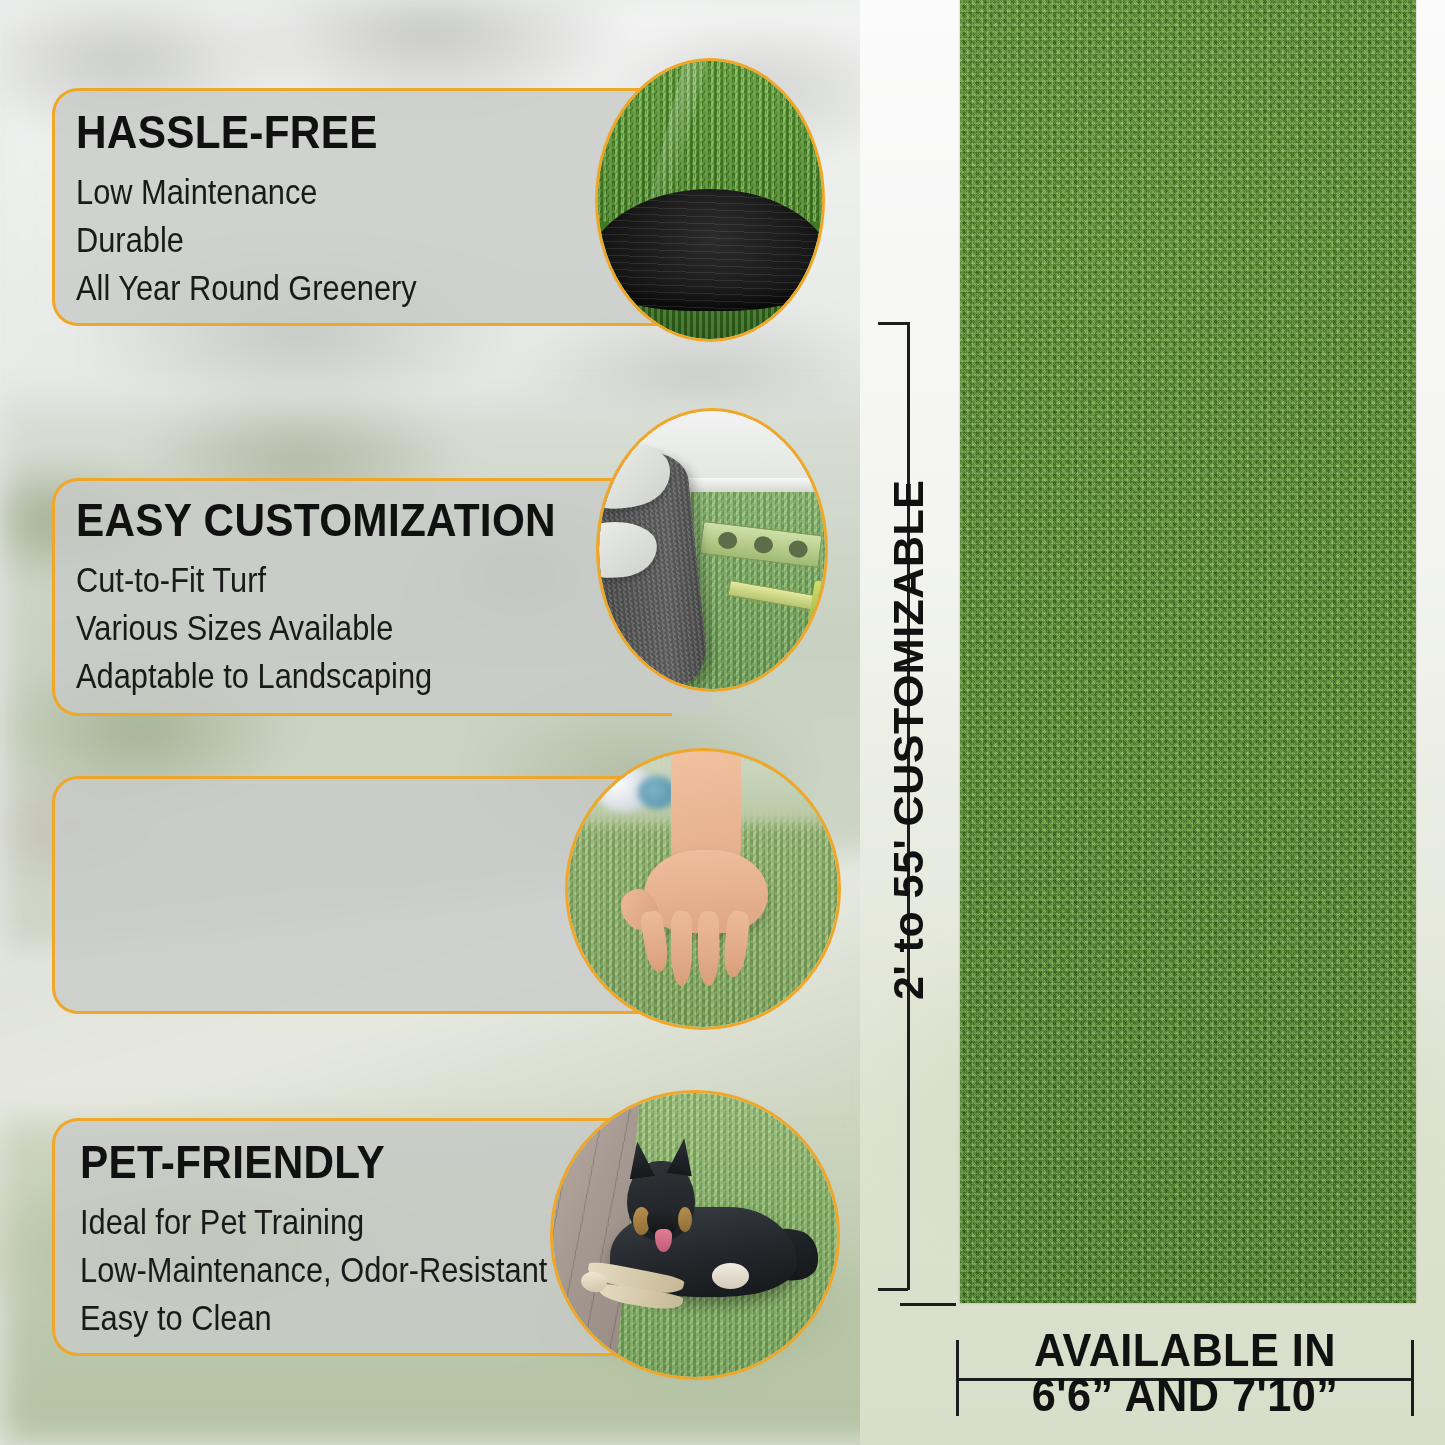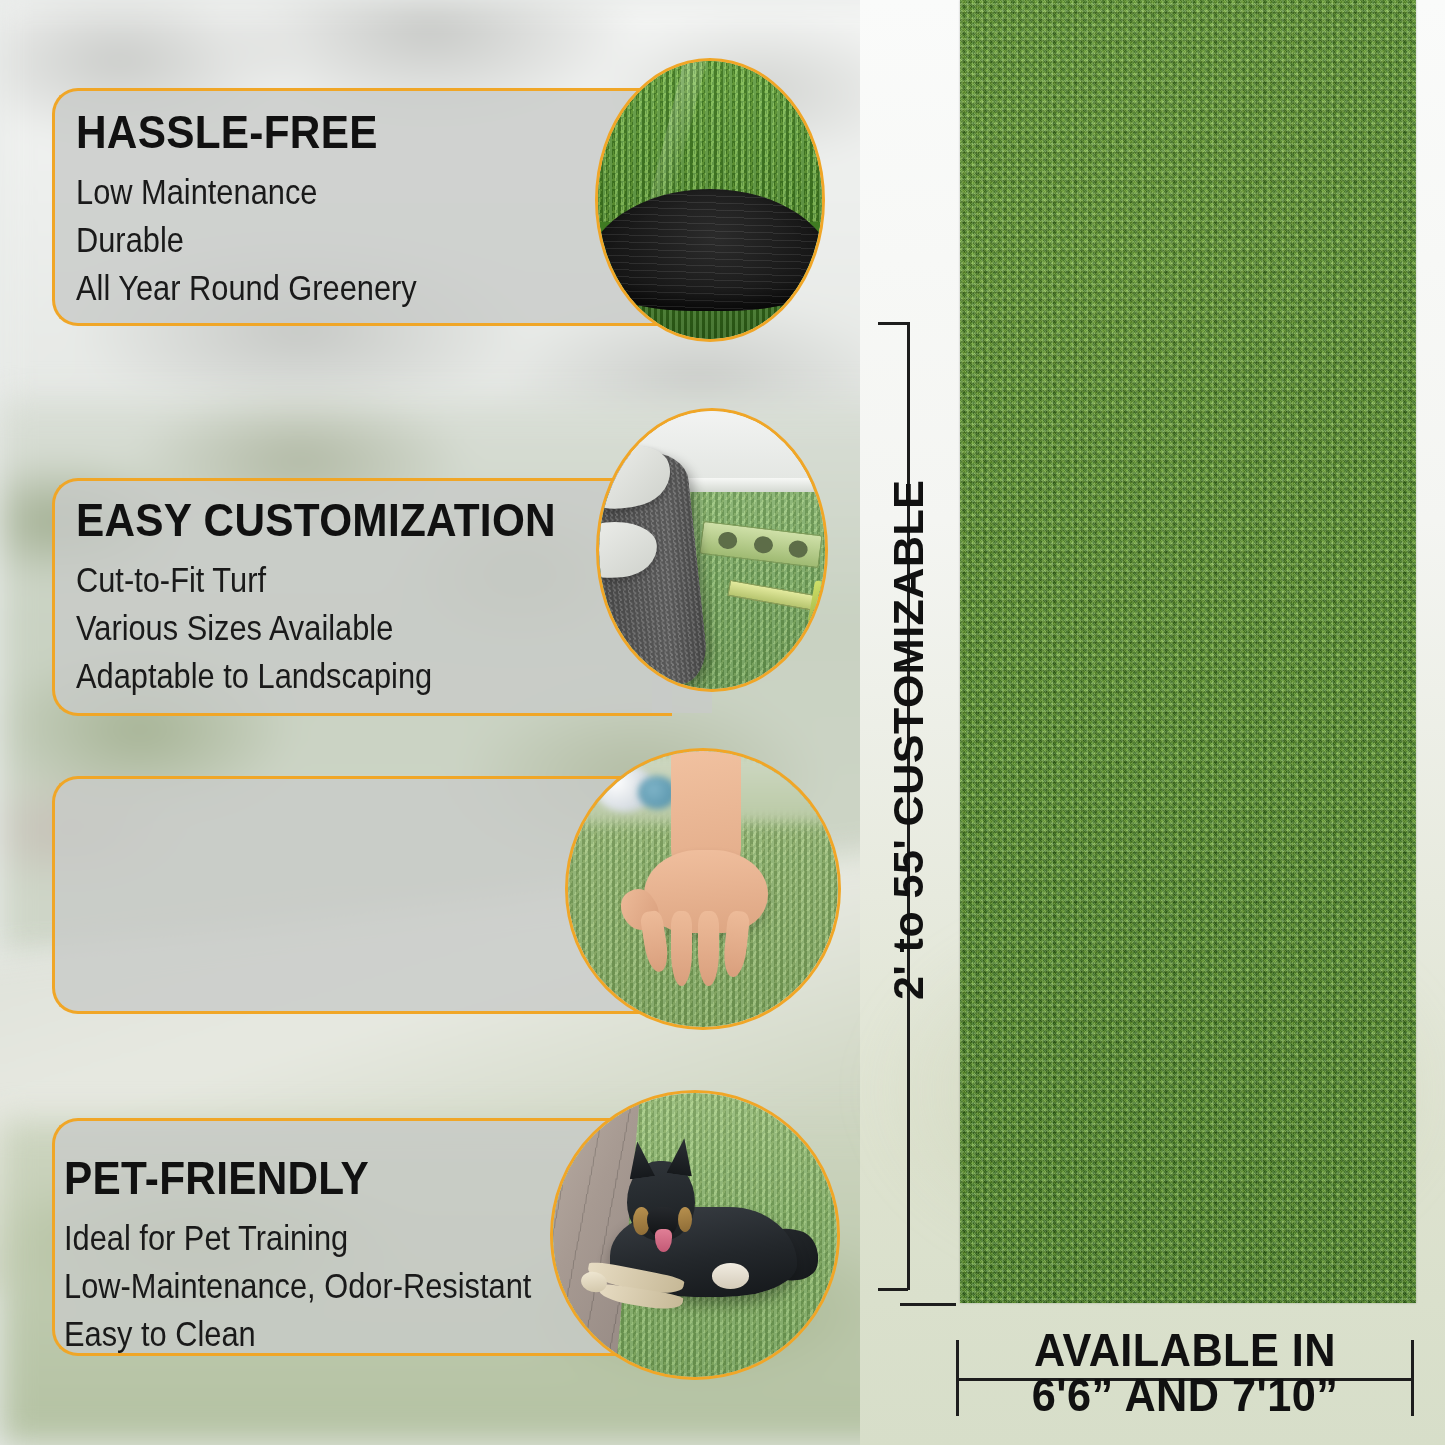--- a/index.html
+++ b/index.html
@@ -423,21 +423,21 @@
         <div class="fg fg2"></div>
         <div class="fg fg3"></div>
         <div class="fg fg4"></div>
       </div>
     </div>
   </div>
 
   <div class="card" style="left:52px;top:1118px;width:760px;height:238px;">
     <div class="card-box" style="width:610px;height:238px;"></div>
     <div class="card-fill" style="left:590px;top:3px;width:50px;height:232px;"></div>
-    <div class="card-text" style="left:12px;top:18px;margin-top:16px;">
+    <div class="card-text" style="left:28px;top:18px;">
       <div class="card-title" style="font-size:46px;line-height:52px;">PET-FRIENDLY</div>
       <div class="card-line" style="font-size:35px;line-height:48px;margin-top:10px;">Ideal for Pet Training</div>
       <div class="card-line" style="font-size:35px;line-height:48px;">Low-Maintenance, Odor-Resistant</div>
       <div class="card-line" style="font-size:35px;line-height:48px;">Easy to Clean</div>
     </div>
   </div>
   <div class="circle" style="left:550px;top:1090px;width:290px;height:290px;">
     <div class="circle-inner">
       <div class="ph-dog">
         <div class="pavers"></div>

